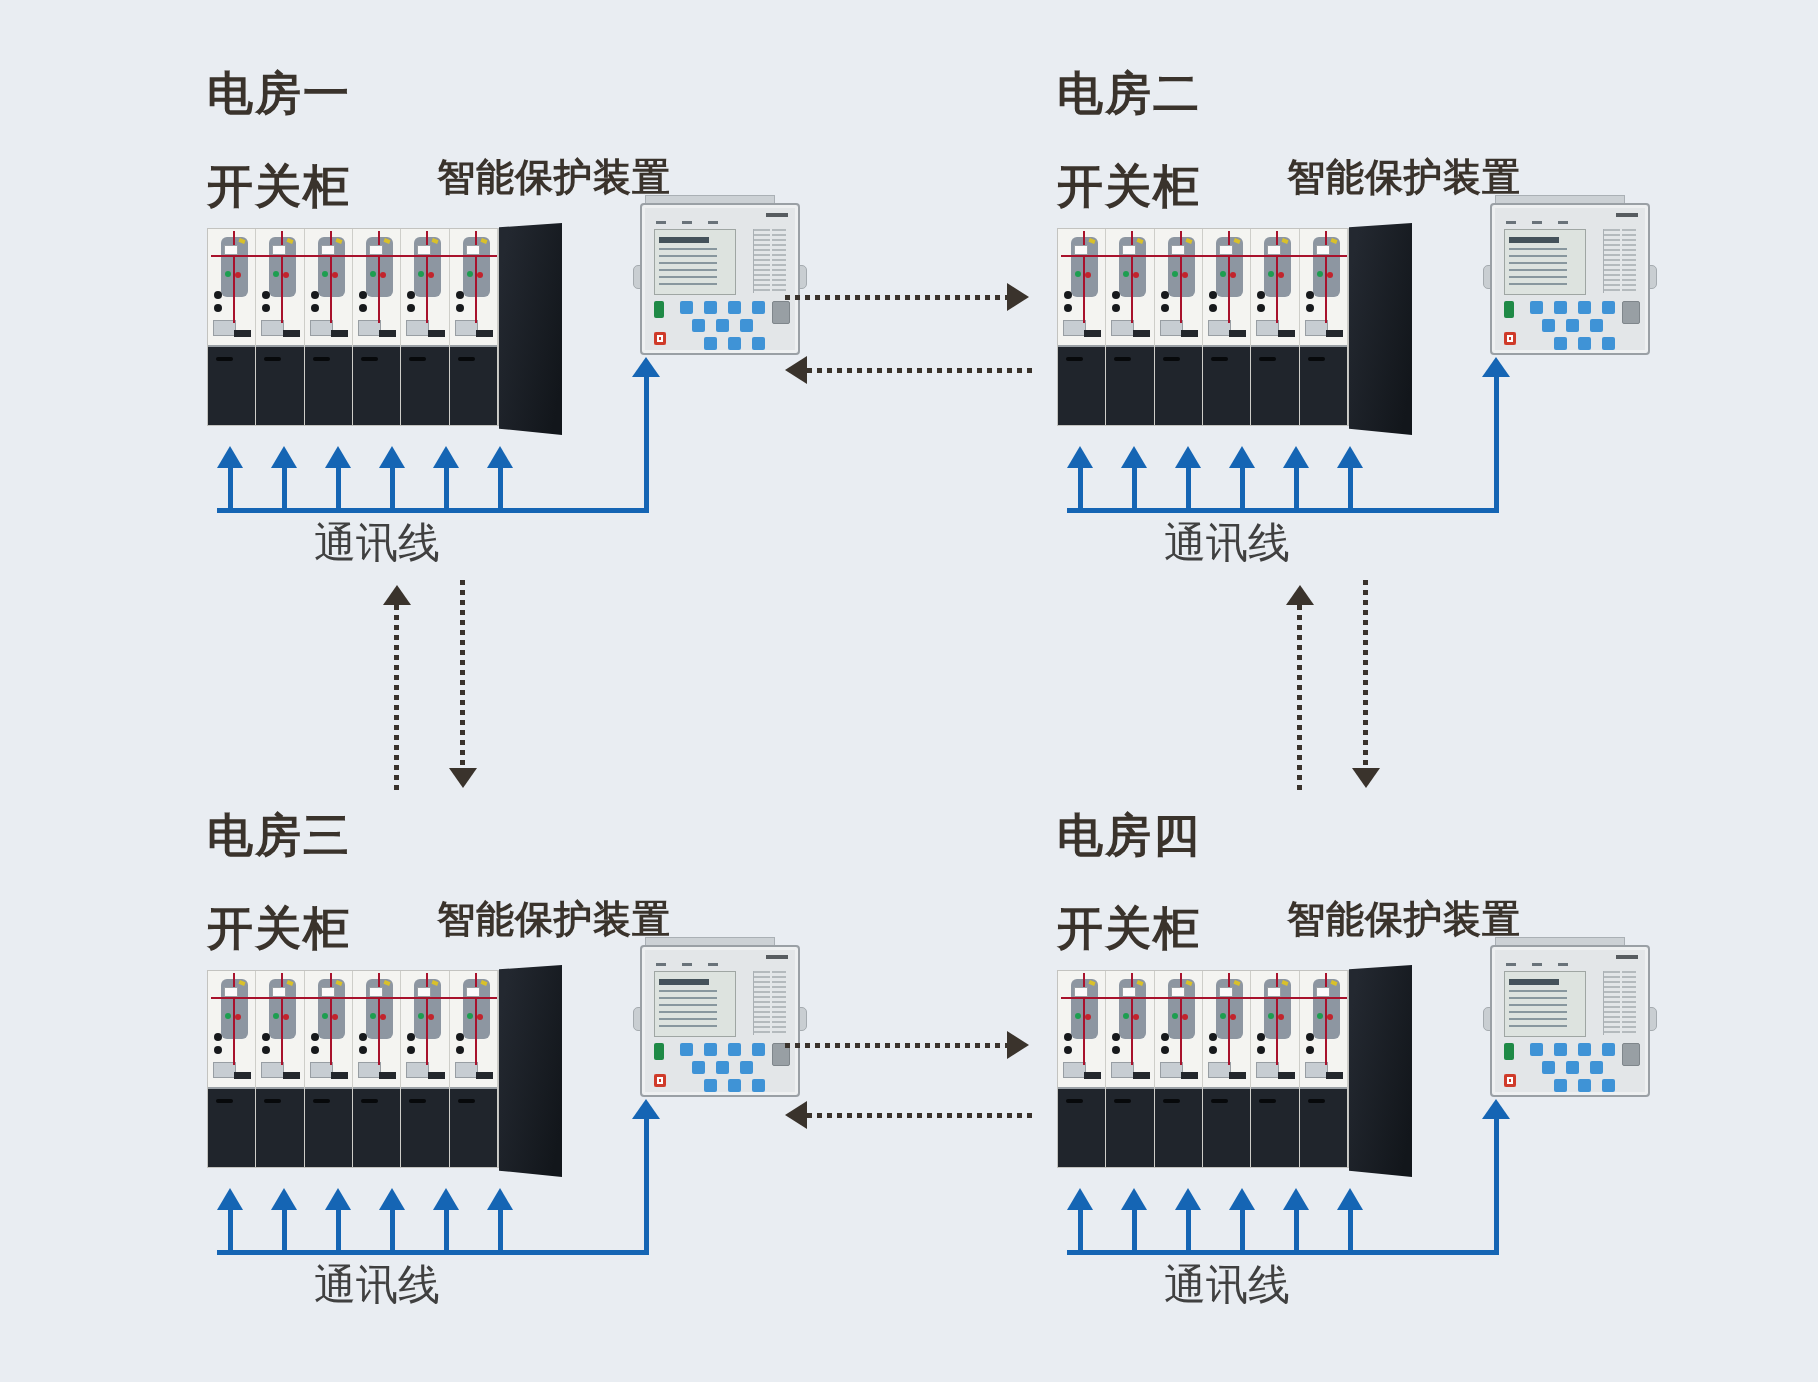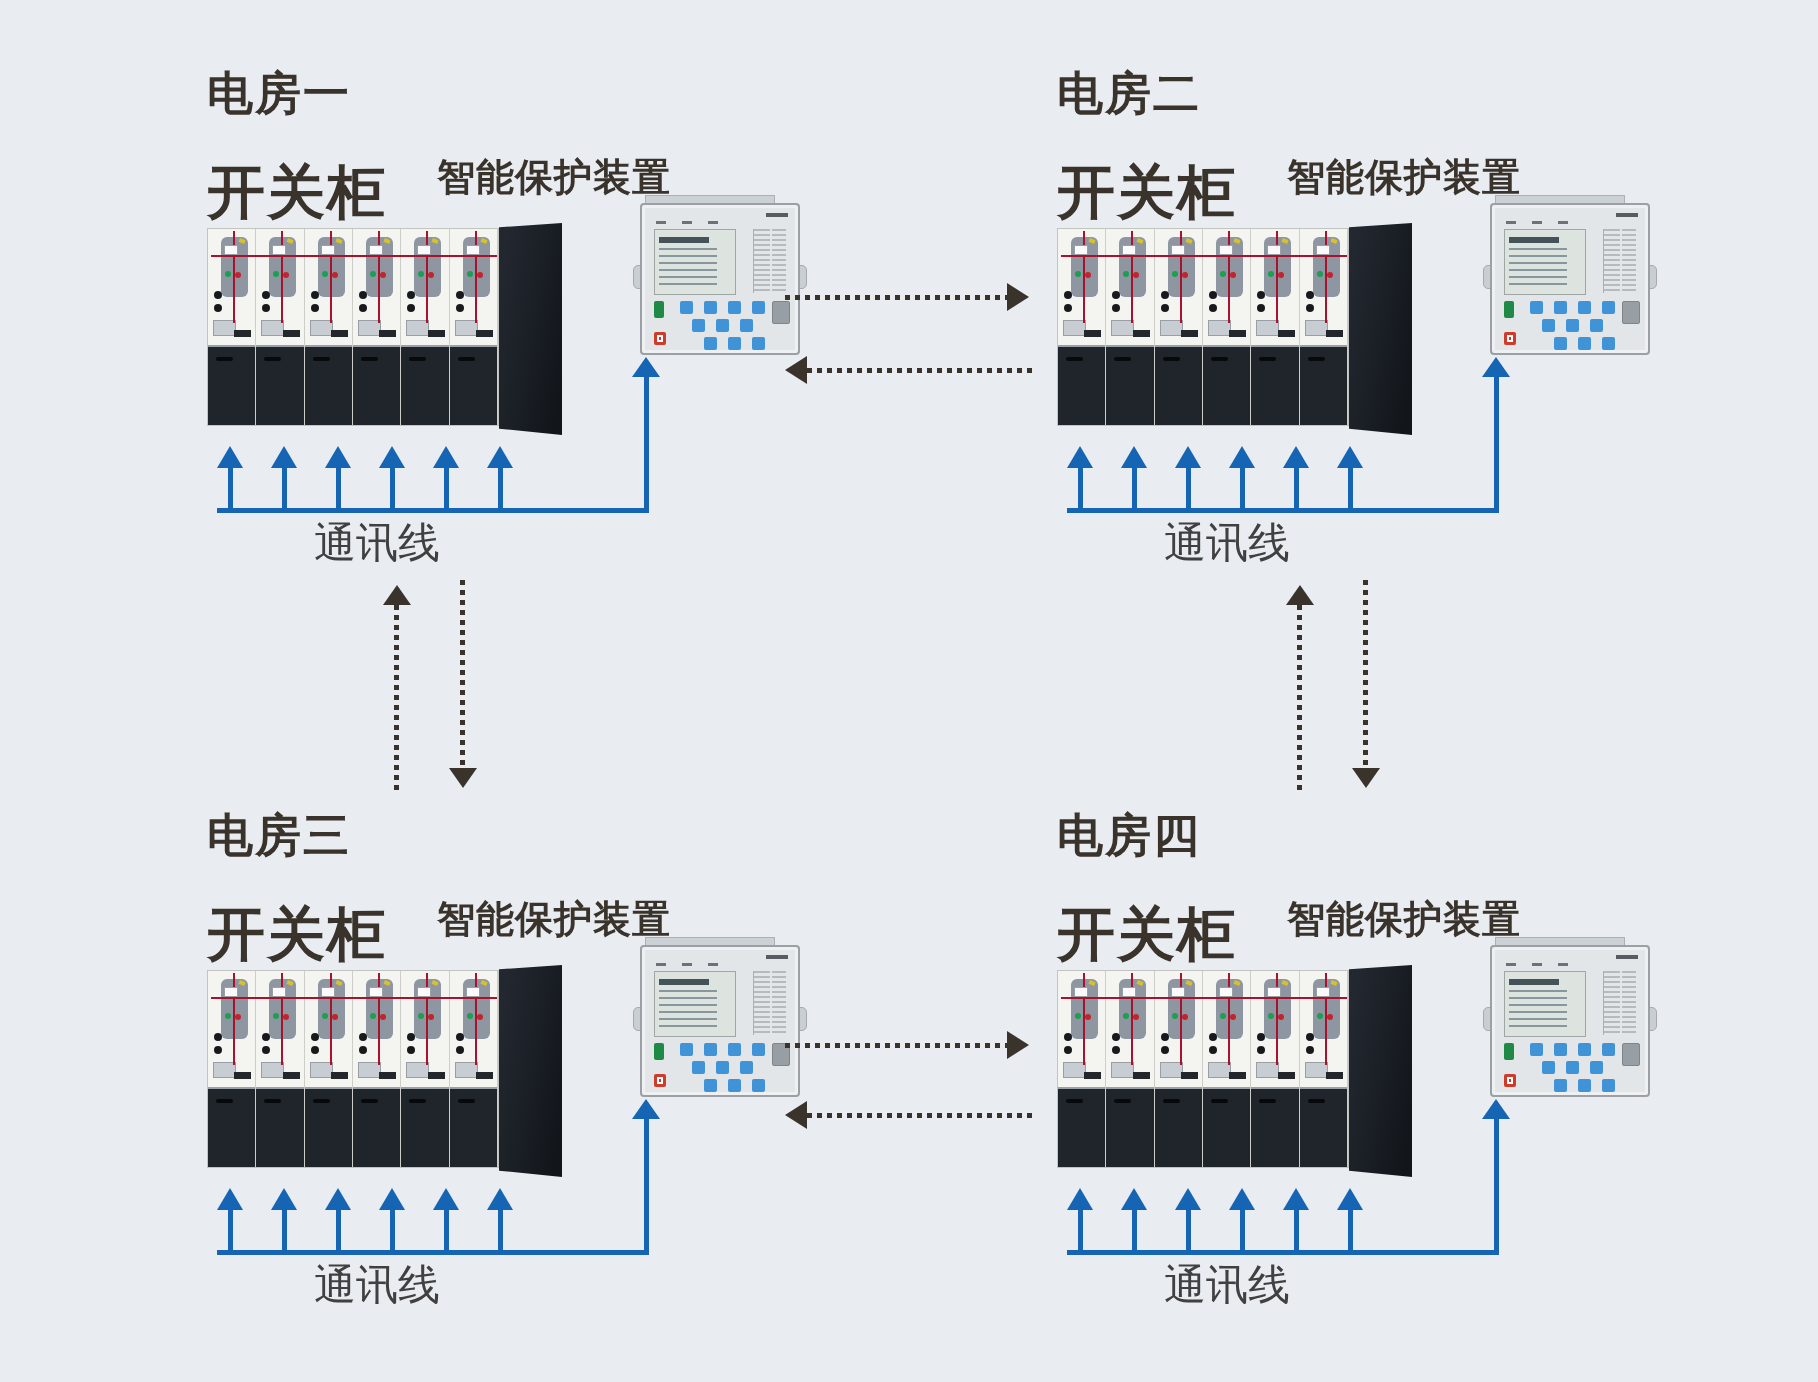--- a/index.html
+++ b/index.html
@@ -12,21 +12,21 @@
   #stage{position:relative;width:1818px;height:1382px;background:var(--bg);overflow:hidden;}
 
   
   .room{position:absolute;width:810px;height:630px;}
   #room1{left:207px;top:58px;}
   #room2{left:1057px;top:58px;}
   #room3{left:207px;top:800px;}
   #room4{left:1057px;top:800px;}
 
   .room-title{position:absolute;left:0;top:12px;font-size:46px;line-height:1;font-weight:700;color:var(--ink);letter-spacing:2px;white-space:nowrap;}
-  .switchgear-label{position:absolute;left:0;top:105px;font-size:58px;line-height:1;font-weight:700;color:var(--ink);letter-spacing:2px;white-space:nowrap;}
+  .switchgear-label{position:absolute;left:0;top:105px;font-size:46px;line-height:1;font-weight:700;color:var(--ink);letter-spacing:2px;white-space:nowrap;}
   .device-label{position:absolute;left:230px;top:100px;font-size:38px;line-height:1;font-weight:700;color:var(--ink);letter-spacing:1px;white-space:nowrap;}
   .bus-label{position:absolute;left:55px;top:462px;width:230px;text-align:center;font-size:42px;line-height:1.1;font-weight:400;color:#404040;white-space:nowrap;}
 
   
   .cabinets{position:absolute;left:0;top:164px;width:356px;height:213px;}
   .cab-front{position:absolute;left:0;top:6px;width:292px;height:198px;display:flex;background:#f4f4f1;border:1px solid #c3c3c0;box-sizing:border-box;}
   .cab-red{position:absolute;left:3px;top:26px;width:286px;height:2px;background:#a8122c;z-index:3;}
   .cabinet{flex:1;display:flex;flex-direction:column;border-right:1px solid #cecec9;min-width:0;}
   .cabinet:last-child{border-right:none;}
   .cab-top{position:relative;height:116px;background:#f4f4f1;}

